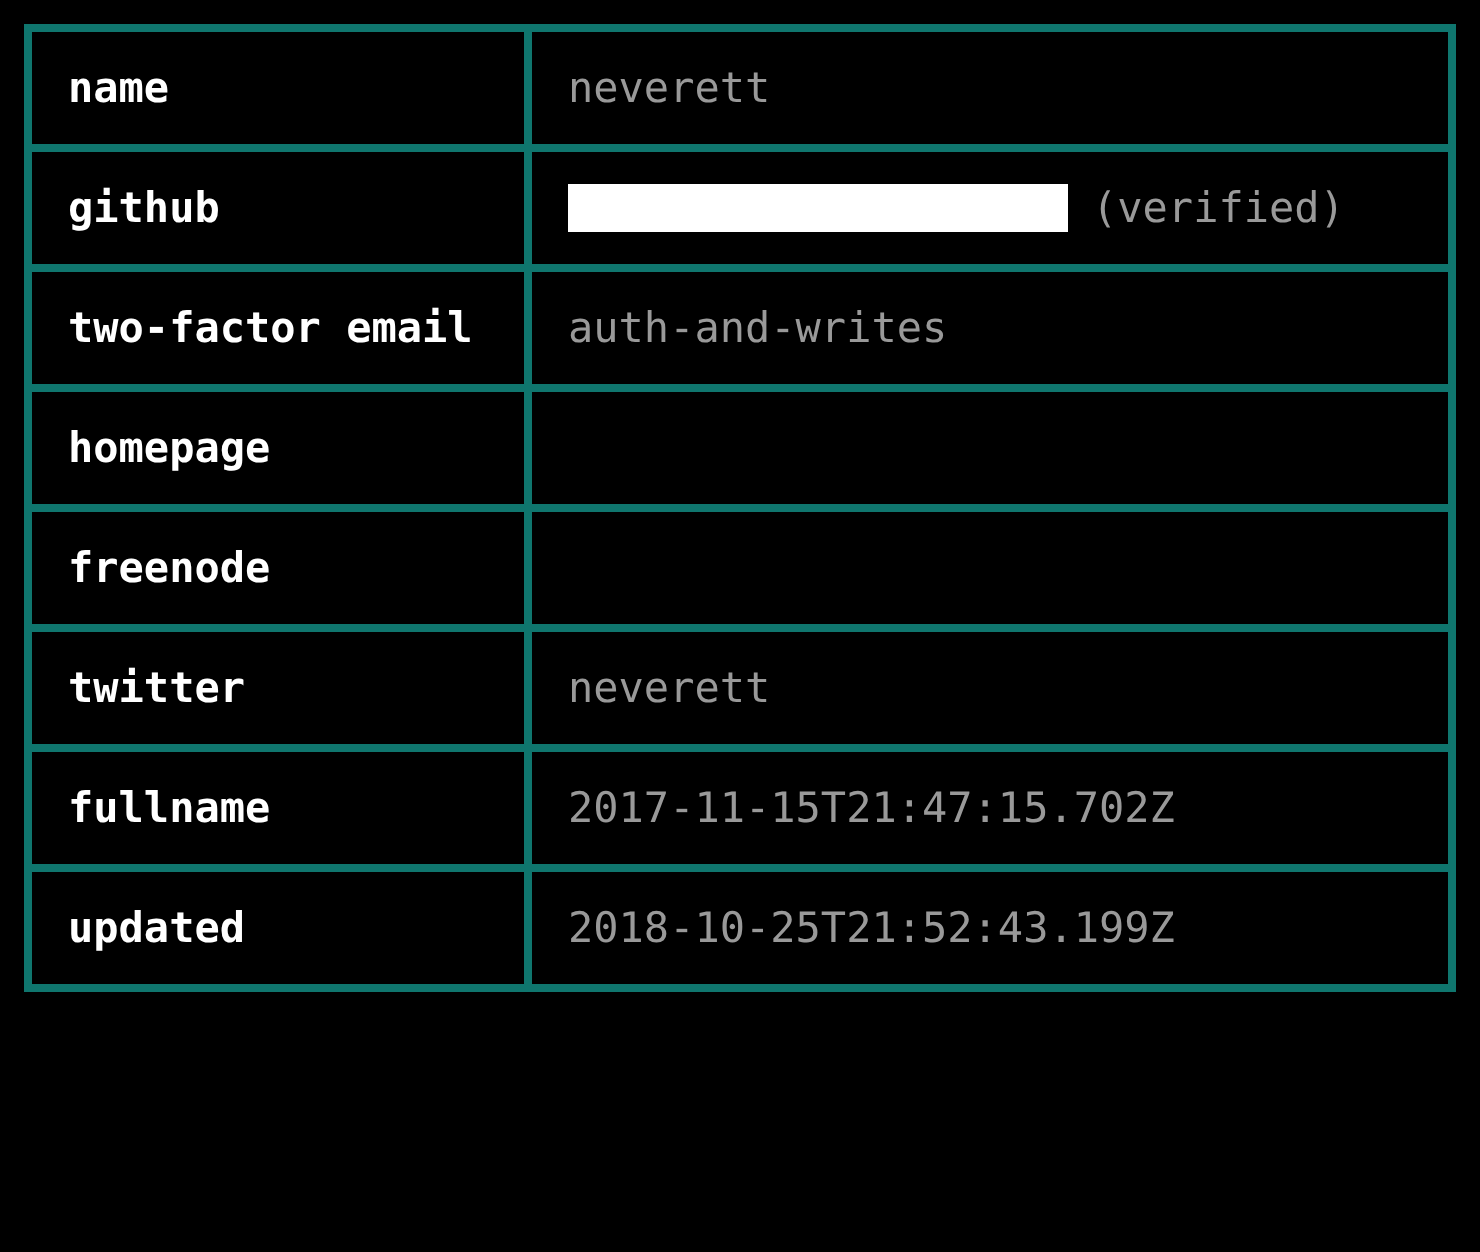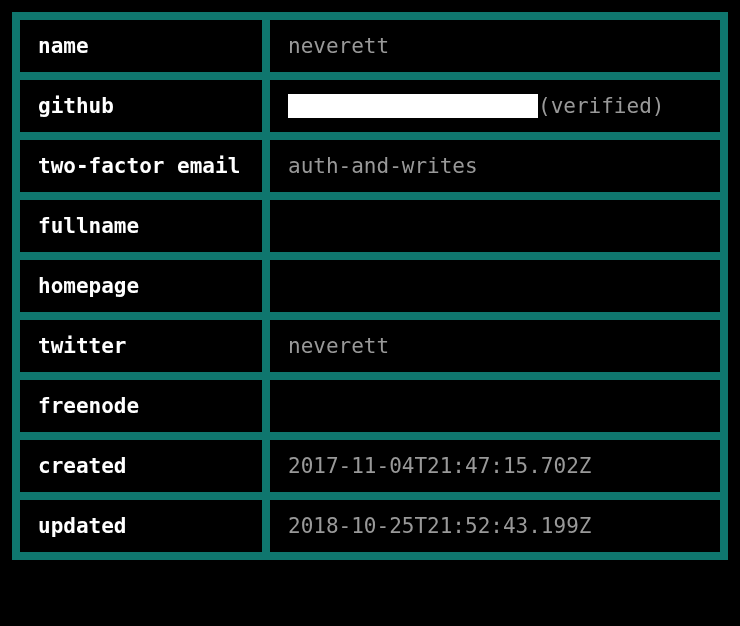--- a/index.html
+++ b/index.html
@@ -14,38 +14,38 @@
       padding: 12px;
       width: 740px;
       height: 626px;
     }
     table {
       width: 100%;
       border-collapse: collapse;
       border: 3px solid #888888;
     }
     td {
-      border: 8px solid #0f766e;
+      border: 4px solid #0f766e;
       padding: 14px 18px;
       vertical-align: middle;
       height: 60px;
     }
     td.label {
       color: #ffffff;
       font-weight: bold;
       width: 250px;
     }
     td.value {
       color: #999999;
       font-weight: normal;
     }
     .email-cell {
       display: flex;
       align-items: center;
-      gap: 0;
+      gap: 12px;
     }
     .email-redacted {
       background: #ffffff;
       height: 24px;
       width: 250px;
       display: inline-block;
     }
     .verified {
       color: #999999;
     }
@@ -66,37 +66,33 @@
         <span class="email-redacted"></span>
         <span class="verified">(verified)</span>
       </div>
     </td>
   </tr>
   <tr>
     <td class="label">two-factor email</td>
     <td class="value">auth-and-writes</td>
   </tr>
   <tr>
-    <td class="label">fullname</td>
+    <td class="label">homepage</td>
     <td class="value"></td>
   </tr>
   <tr>
-    <td class="label">homepage</td>
+    <td class="label">freenode</td>
     <td class="value"></td>
   </tr>
   <tr>
     <td class="label">twitter</td>
     <td class="value">neverett</td>
   </tr>
   <tr>
-    <td class="label">freenode</td>
-    <td class="value"></td>
-  </tr>
-  <tr>
-    <td class="label">created</td>
-    <td class="value">2017-11-04T21:47:15.702Z</td>
+    <td class="label">fullname</td>
+    <td class="value">2017-11-15T21:47:15.702Z</td>
   </tr>
   <tr>
     <td class="label">updated</td>
     <td class="value">2018-10-25T21:52:43.199Z</td>
   </tr>
 </tbody>
   </table>
 
 </body></html>

